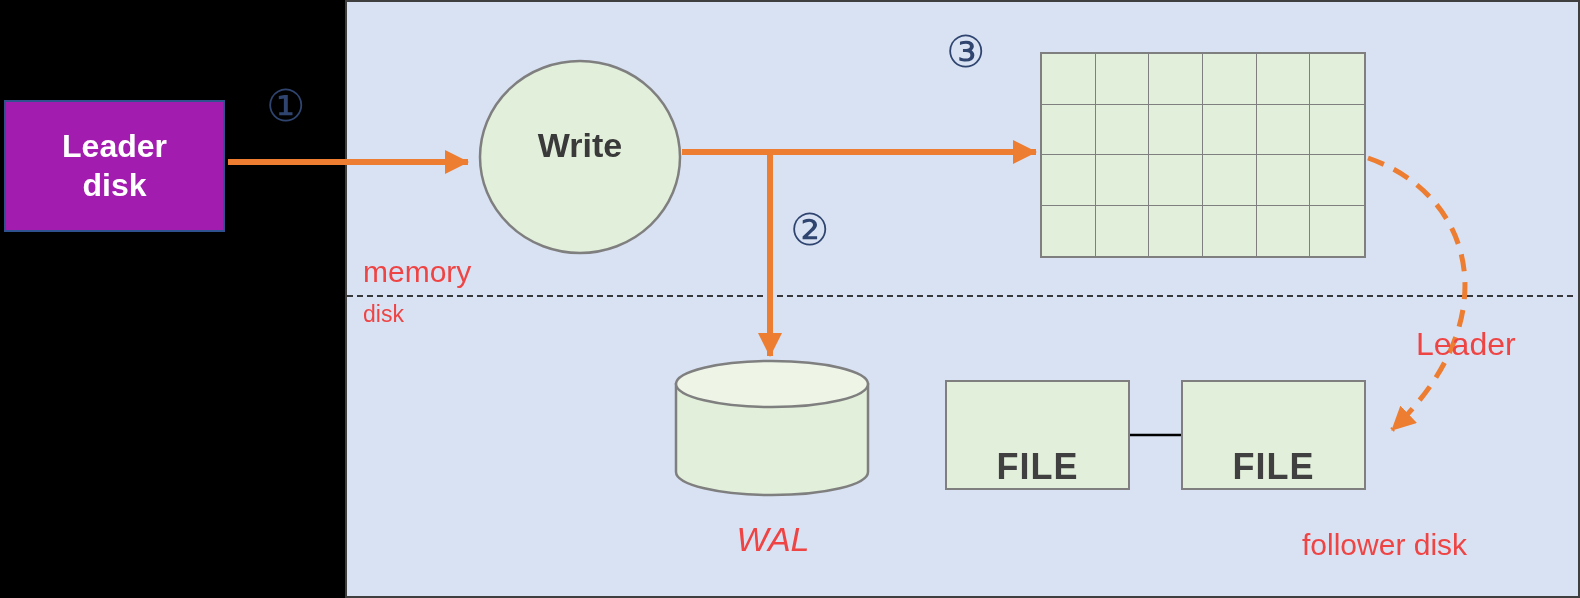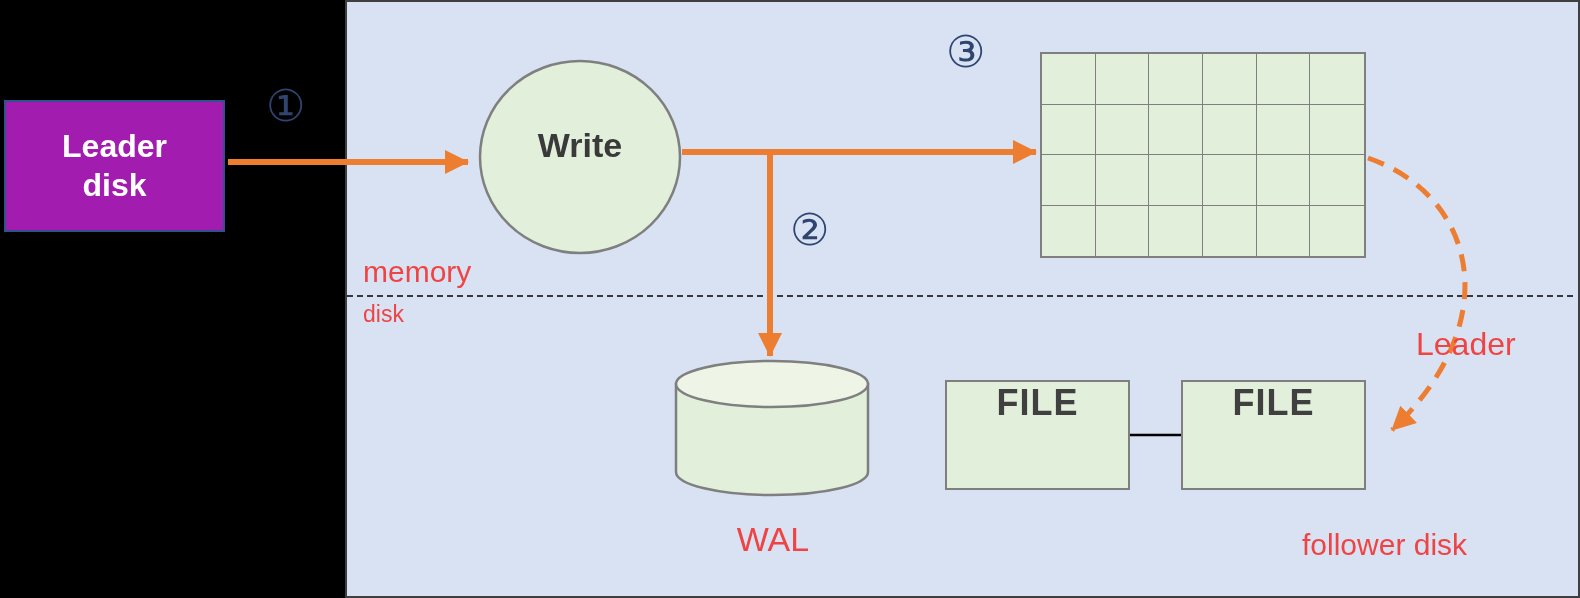--- a/index.html
+++ b/index.html
@@ -26,37 +26,37 @@
     display:grid;grid-template-columns:repeat(6,1fr);grid-template-rows:repeat(4,1fr);
     z-index:2;
   }
   .memgrid .cell{border-right:1.5px solid #7f7f7f;border-bottom:1.5px solid #7f7f7f;}
   .memgrid .cell:nth-child(6n){border-right:none;}
   .memgrid .cell:nth-child(n+19){border-bottom:none;}
   
   .file-box{
     position:absolute;top:380px;width:185px;height:110px;
     background:#e2efda;border:2px solid #7f7f7f;box-sizing:border-box;
-    display:flex;align-items:flex-start;justify-content:center;
+    display:flex;align-items:flex-end;justify-content:center;
     font-weight:bold;font-size:36px;color:#404040;letter-spacing:1px;z-index:2;
   }
   .file-left{left:945px;}
   .file-right{left:1181px;}
   
   svg.overlay{position:absolute;left:0;top:0;z-index:5;pointer-events:none;}
   
   .lbl{position:absolute;color:#ef4444;z-index:6;white-space:nowrap;}
   .num{font-size:44px;color:#2f4570;z-index:6;position:absolute;}
   .write-lbl{
     position:absolute;left:480px;top:126px;width:200px;text-align:center;
     font-weight:bold;font-size:34px;color:#3a3a3a;z-index:6;
   }
   .memory-lbl{left:363px;top:255px;font-size:30px;}
   .disk-lbl{left:363px;top:301px;font-size:23px;}
-  .wal-lbl{left:675px;top:520px;width:196px;text-align:center;font-size:34px;}
+  .wal-lbl{left:675px;top:520px;width:196px;text-align:center;font-size:34px;font-style:italic;}
   .flush-lbl{left:1416px;top:326px;font-size:32px;}
   .follower-lbl{left:1302px;top:528px;font-size:30px;}
   .num1{left:266px;top:80px;}
   .num2{left:790px;top:204px;}
   .num3{left:946px;top:26px;}
 </style>
 </head>
 <body>
 
 <div id="stage">

